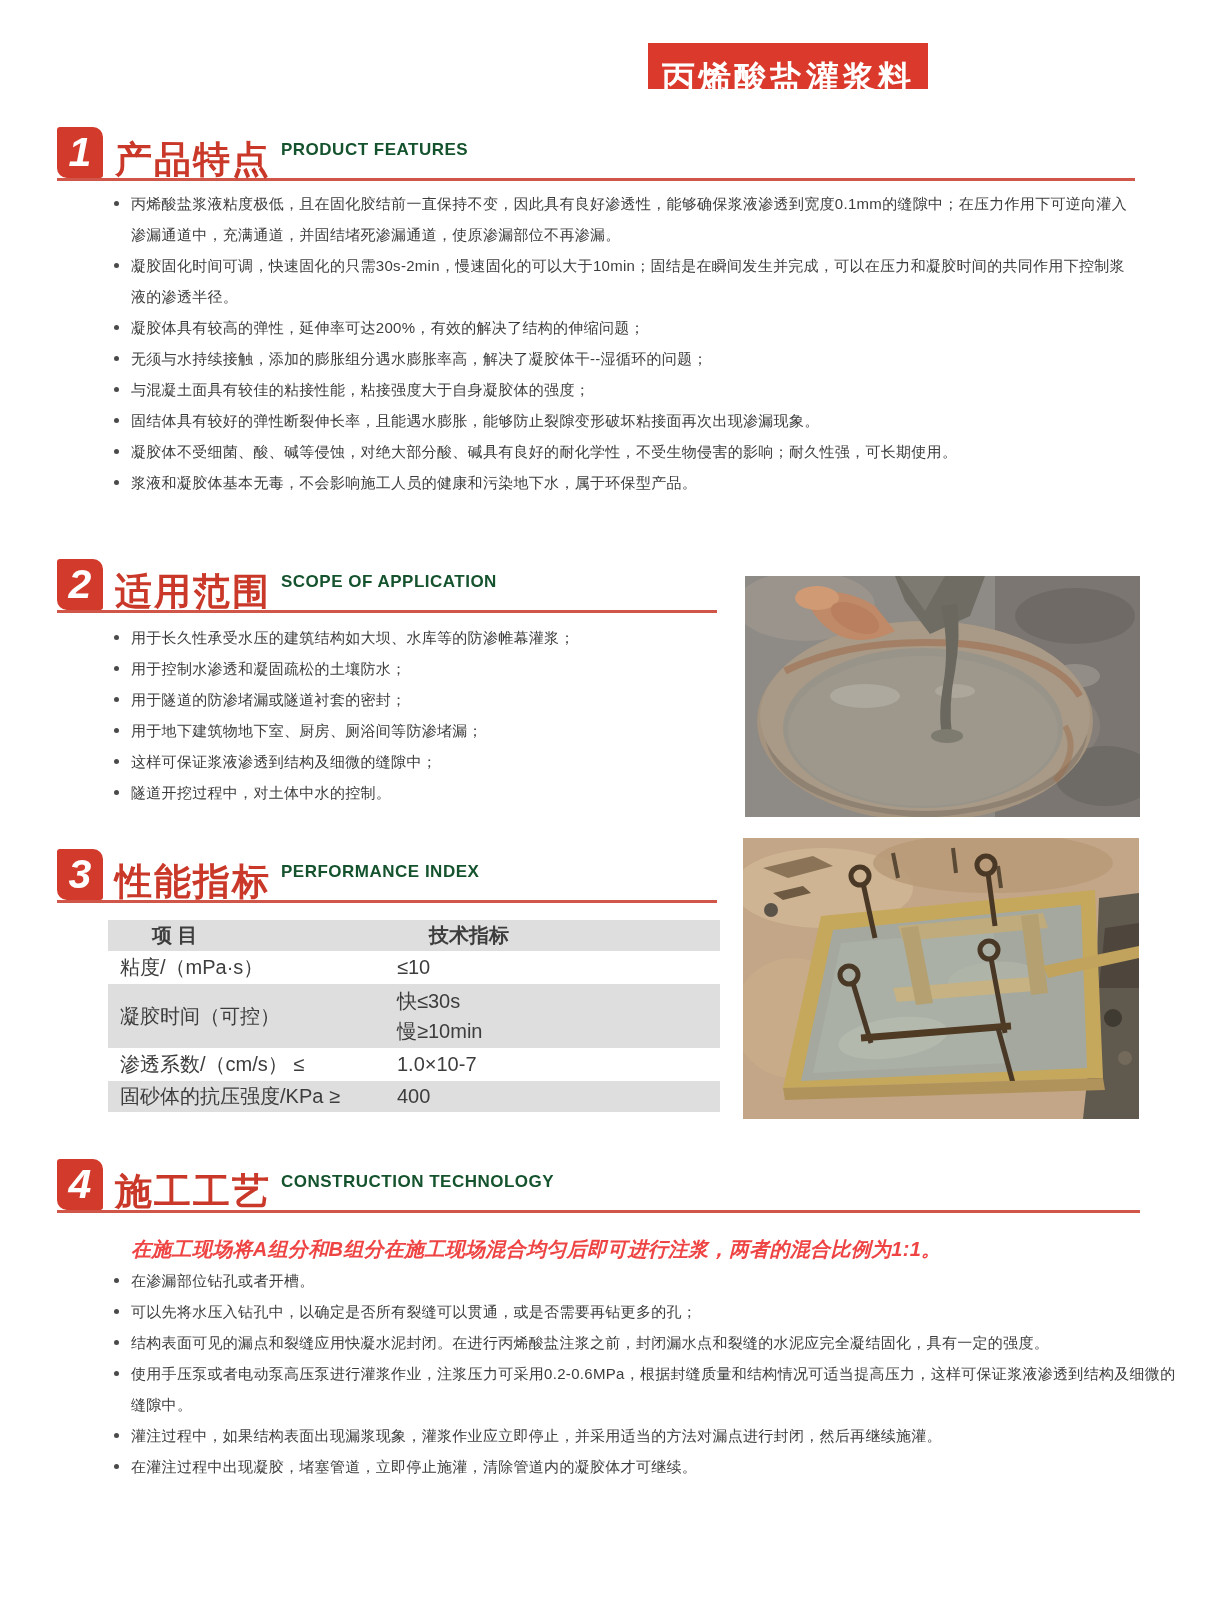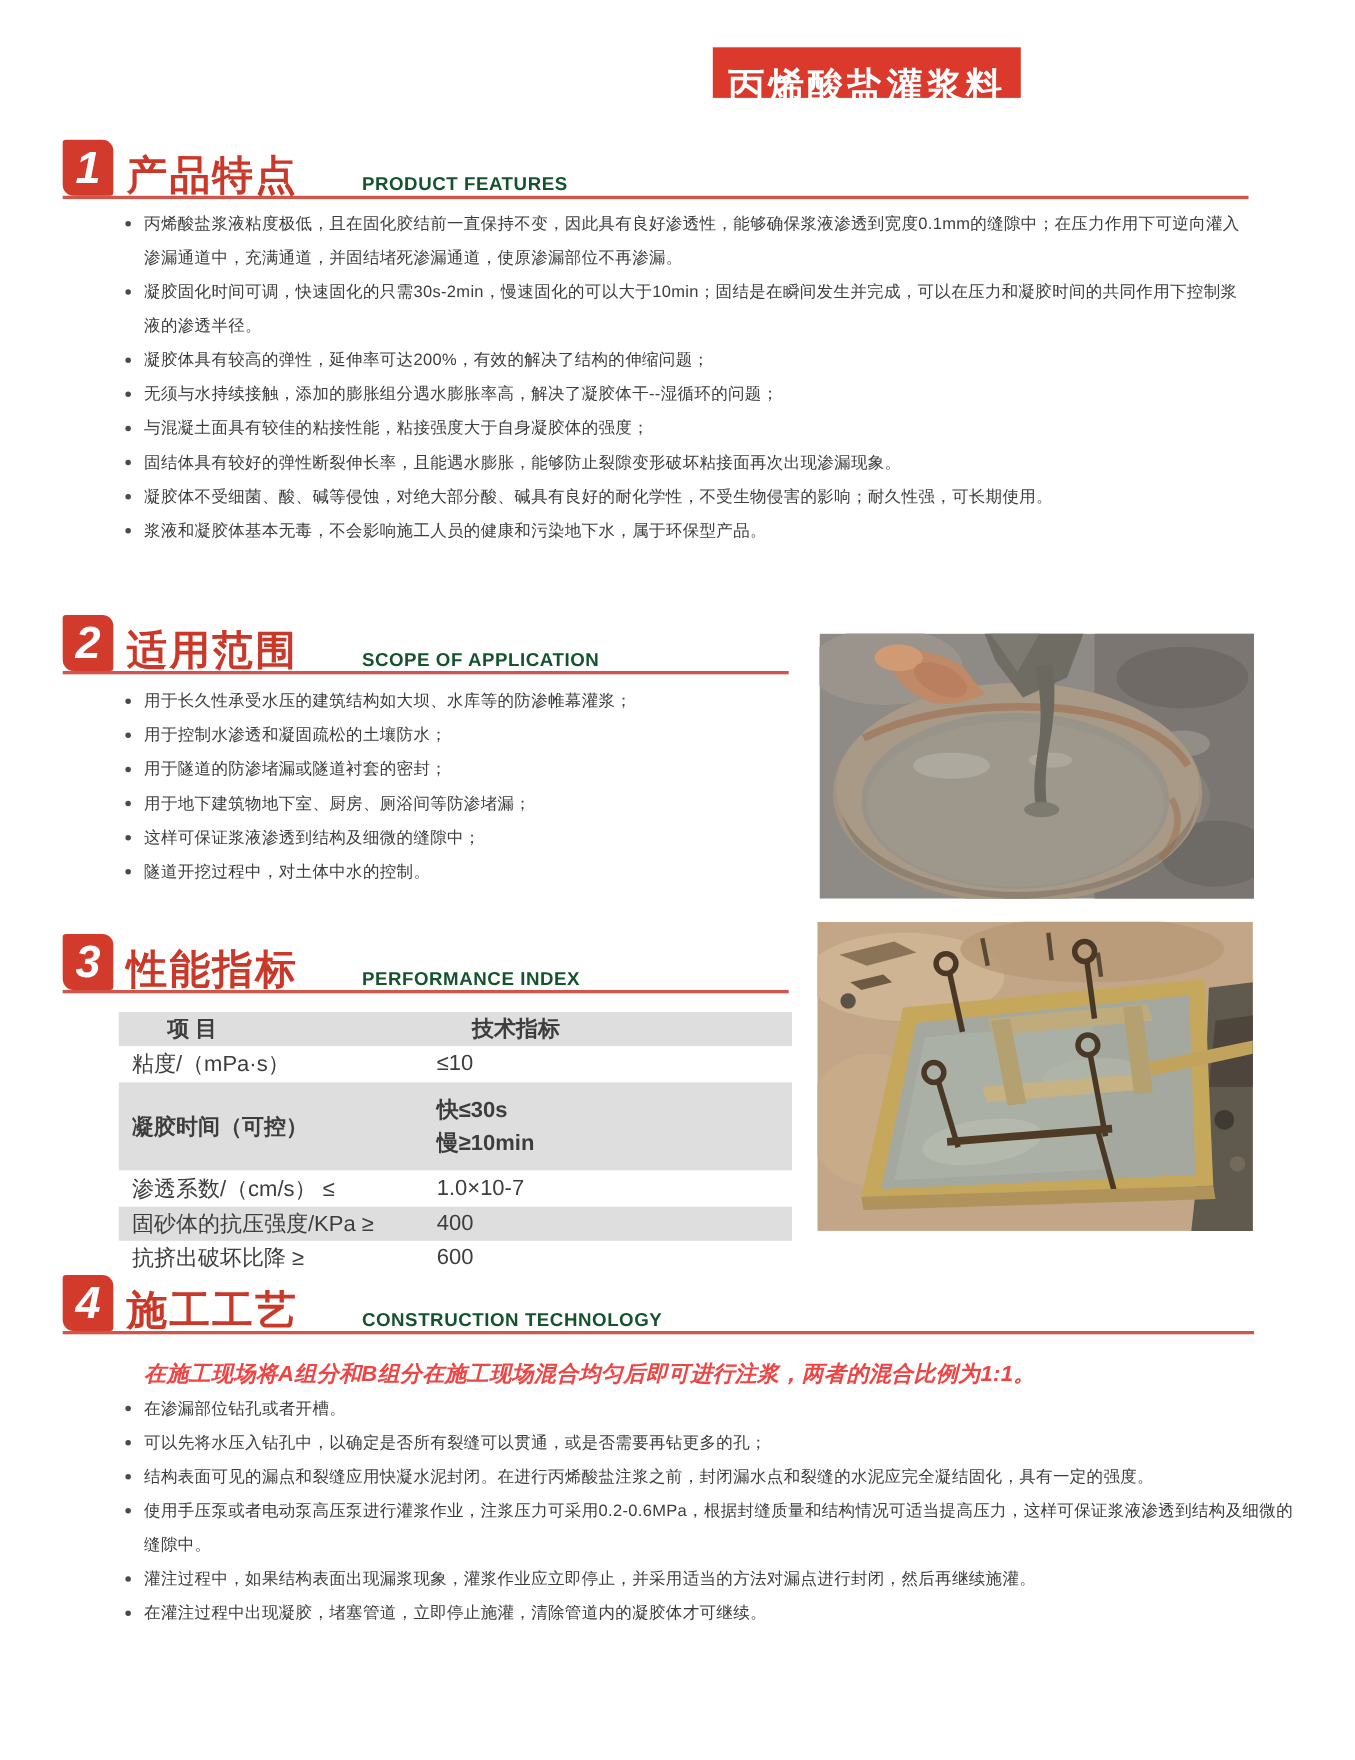--- a/index.html
+++ b/index.html
@@ -33,21 +33,21 @@
   .num-box {
     position:absolute; left:0; top:2px;
     width:46px; height:51px;
     background:#d23a2b;
     border-radius:3px 10px 3px 10px;
     color:#ffffff; font-size:41px; font-weight:bold; font-style:italic;
     text-align:center; line-height:50px;
   }
   .sec-titles {
     position:absolute; left:58px; bottom:3px;
-    display:flex; align-items:flex-end; white-space:nowrap;gap:48px;
+    display:flex; white-space:nowrap;
   }
   .sec-title-zh {
     color:#c93828; font-size:37px; font-weight:bold; letter-spacing:2px; line-height:1;
   }
   .sec-title-en {
     color:#14532d; font-size:17px; font-weight:bold; margin-left:10px; line-height:1.1;
     letter-spacing:.5px;
   }
 
   
@@ -65,21 +65,21 @@
   }
 
   
   .spec-table { position:absolute; left:108px; top:920px; width:612px; font-size:20px; }
   .t-row { display:flex; align-items:center; }
   .t-row.shaded { background:#dedede; }
   .t-c1 { width:287px; padding-left:12px; }
   .t-c2 { flex:1; padding-left:2px; }
   .t-head { font-weight:bold; height:31px;padding-left:32px; }
   .t-h31 { height:33px; }
-  .t-h64 { height:80px;font-weight:bold; }
+  .t-h64 { height:64px; }
   .t-h30 { height:31px; }
   .two-line div { line-height:30px; }
 
   
   .photo { position:absolute; }
   .photo svg { display:block; }
 </style>
 </head>
 <body>
 
@@ -183,24 +183,20 @@
         <div>慢≥10min</div>
       </div>
     </div>
     <div class="t-row t-h31">
       <div class="t-c1">渗透系数/（cm/s）  ≤</div>
       <div class="t-c2">1.0×10-7</div>
     </div>
     <div class="t-row t-h30 shaded">
       <div class="t-c1">固砂体的抗压强度/KPa ≥</div>
       <div class="t-c2">400</div>
-    </div>
-    <div class="t-row t-h30">
-      <div class="t-c1">抗挤出破坏比降 ≥</div>
-      <div class="t-c2">600</div>
     </div>
   </div>
 
   <div class="photo" style="left:743px; top:838px;">
     <svg width="396" height="281" viewBox="0 0 396 281" aria-hidden="true">
       <rect width="396" height="281" fill="#c3a687"></rect>
       <ellipse cx="80" cy="50" rx="90" ry="40" fill="#cfb693" opacity=".9"></ellipse>
       <ellipse cx="250" cy="25" rx="120" ry="30" fill="#b99b79" opacity=".9"></ellipse>
       <ellipse cx="50" cy="180" rx="60" ry="60" fill="#c9ac8a" opacity=".8"></ellipse>
       <path d="M20,30 L70,18 L90,28 L45,40 Z" fill="#8a7357"></path>

